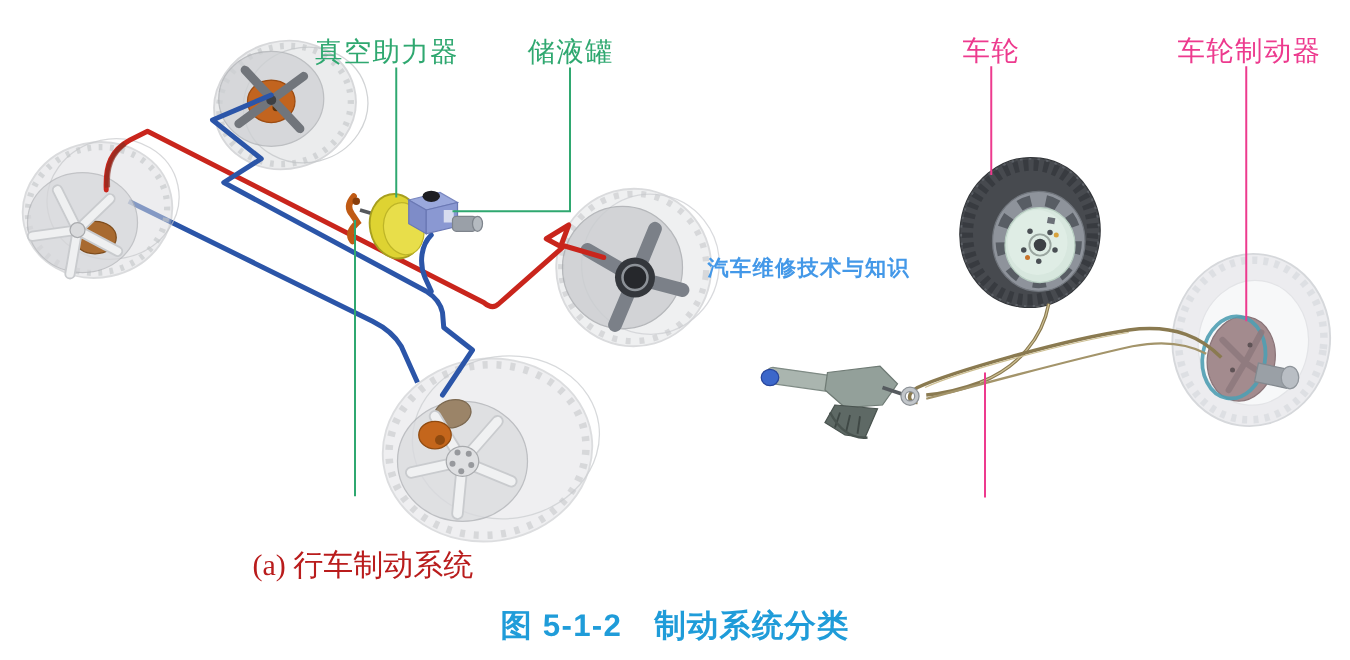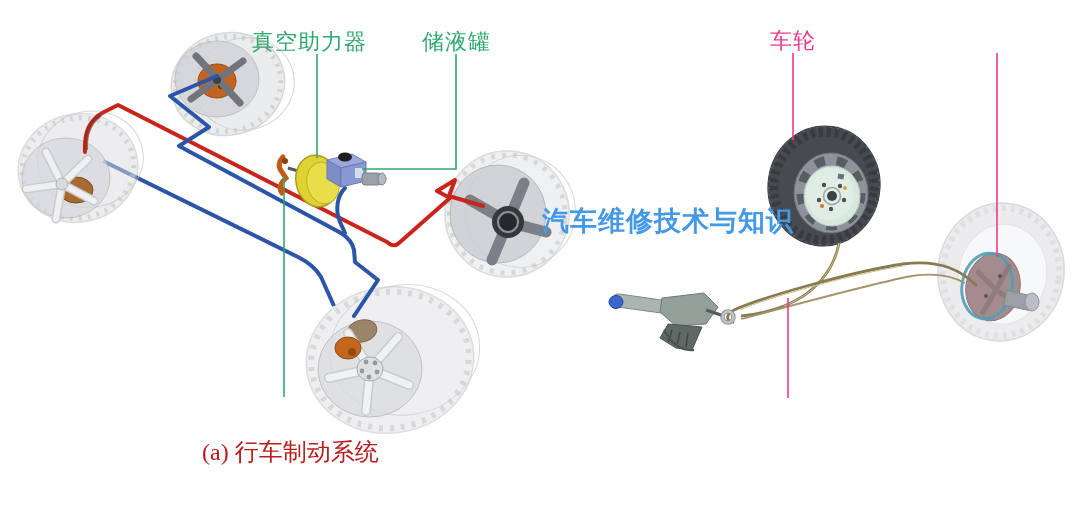--- a/index.html
+++ b/index.html
@@ -4,21 +4,21 @@
 <style>
   html,body{margin:0;padding:0;background:#fff;}
   #stage{position:relative;width:1080px;height:528px;background:#ffffff;overflow:hidden;
          font-family:"Liberation Sans",sans-serif;}
   #art{position:absolute;left:0;top:0;z-index:1;}
   .lbl{position:absolute;z-index:3;white-space:nowrap;font-size:22px;letter-spacing:1px;}
   .lbl.green{color:#2fa870;}
   .lbl.pink{color:#ed3a8e;}
   .subcap{position:absolute;z-index:3;white-space:nowrap;font-size:24px;color:#b91c1c;
           font-family:"Liberation Serif",serif;}
-  .watermark{position:absolute;left:542px;top:203px;z-index:4;font-size:27px;font-weight:bold;
+  .watermark{position:absolute;left:566px;top:203px;z-index:4;font-size:17px;font-weight:bold;
              color:#4398e8;white-space:nowrap;letter-spacing:1px;}
   .maincap{position:absolute;left:50%;transform:translateX(-50%);top:484px;z-index:3;
            font-size:25px;font-weight:bold;color:#1f9cd9;white-space:nowrap;letter-spacing:1px;}
 </style>
 </head>
 <body>
 
 <div id="stage">
 
 <svg id="art" width="1080" height="528" viewBox="0 0 1080 528">
@@ -192,17 +192,19 @@
     <path d="M793,53 V140"></path>
     <path d="M997,53 V257"></path>
     <path d="M788,398 V298"></path>
   </g>
 </svg>
 
   <div class="lbl green" style="left:252px;top:27px;">真空助力器</div>
   <div class="lbl green" style="left:422px;top:27px;">储液罐</div>
 
   <div class="lbl pink" style="left:770px;top:26px;text-align:center;">车轮</div>
+  <div class="lbl pink" style="left:942px;top:26px;">车轮制动器</div>
 
   <div class="subcap" style="left:202px;top:436px;">(a) 行车制动系统</div>
 
   <div class="watermark">汽车维修技术与知识</div>
+  <div class="maincap">图 5-1-2　制动系统分类</div>
 </div>
 
 </body></html>

